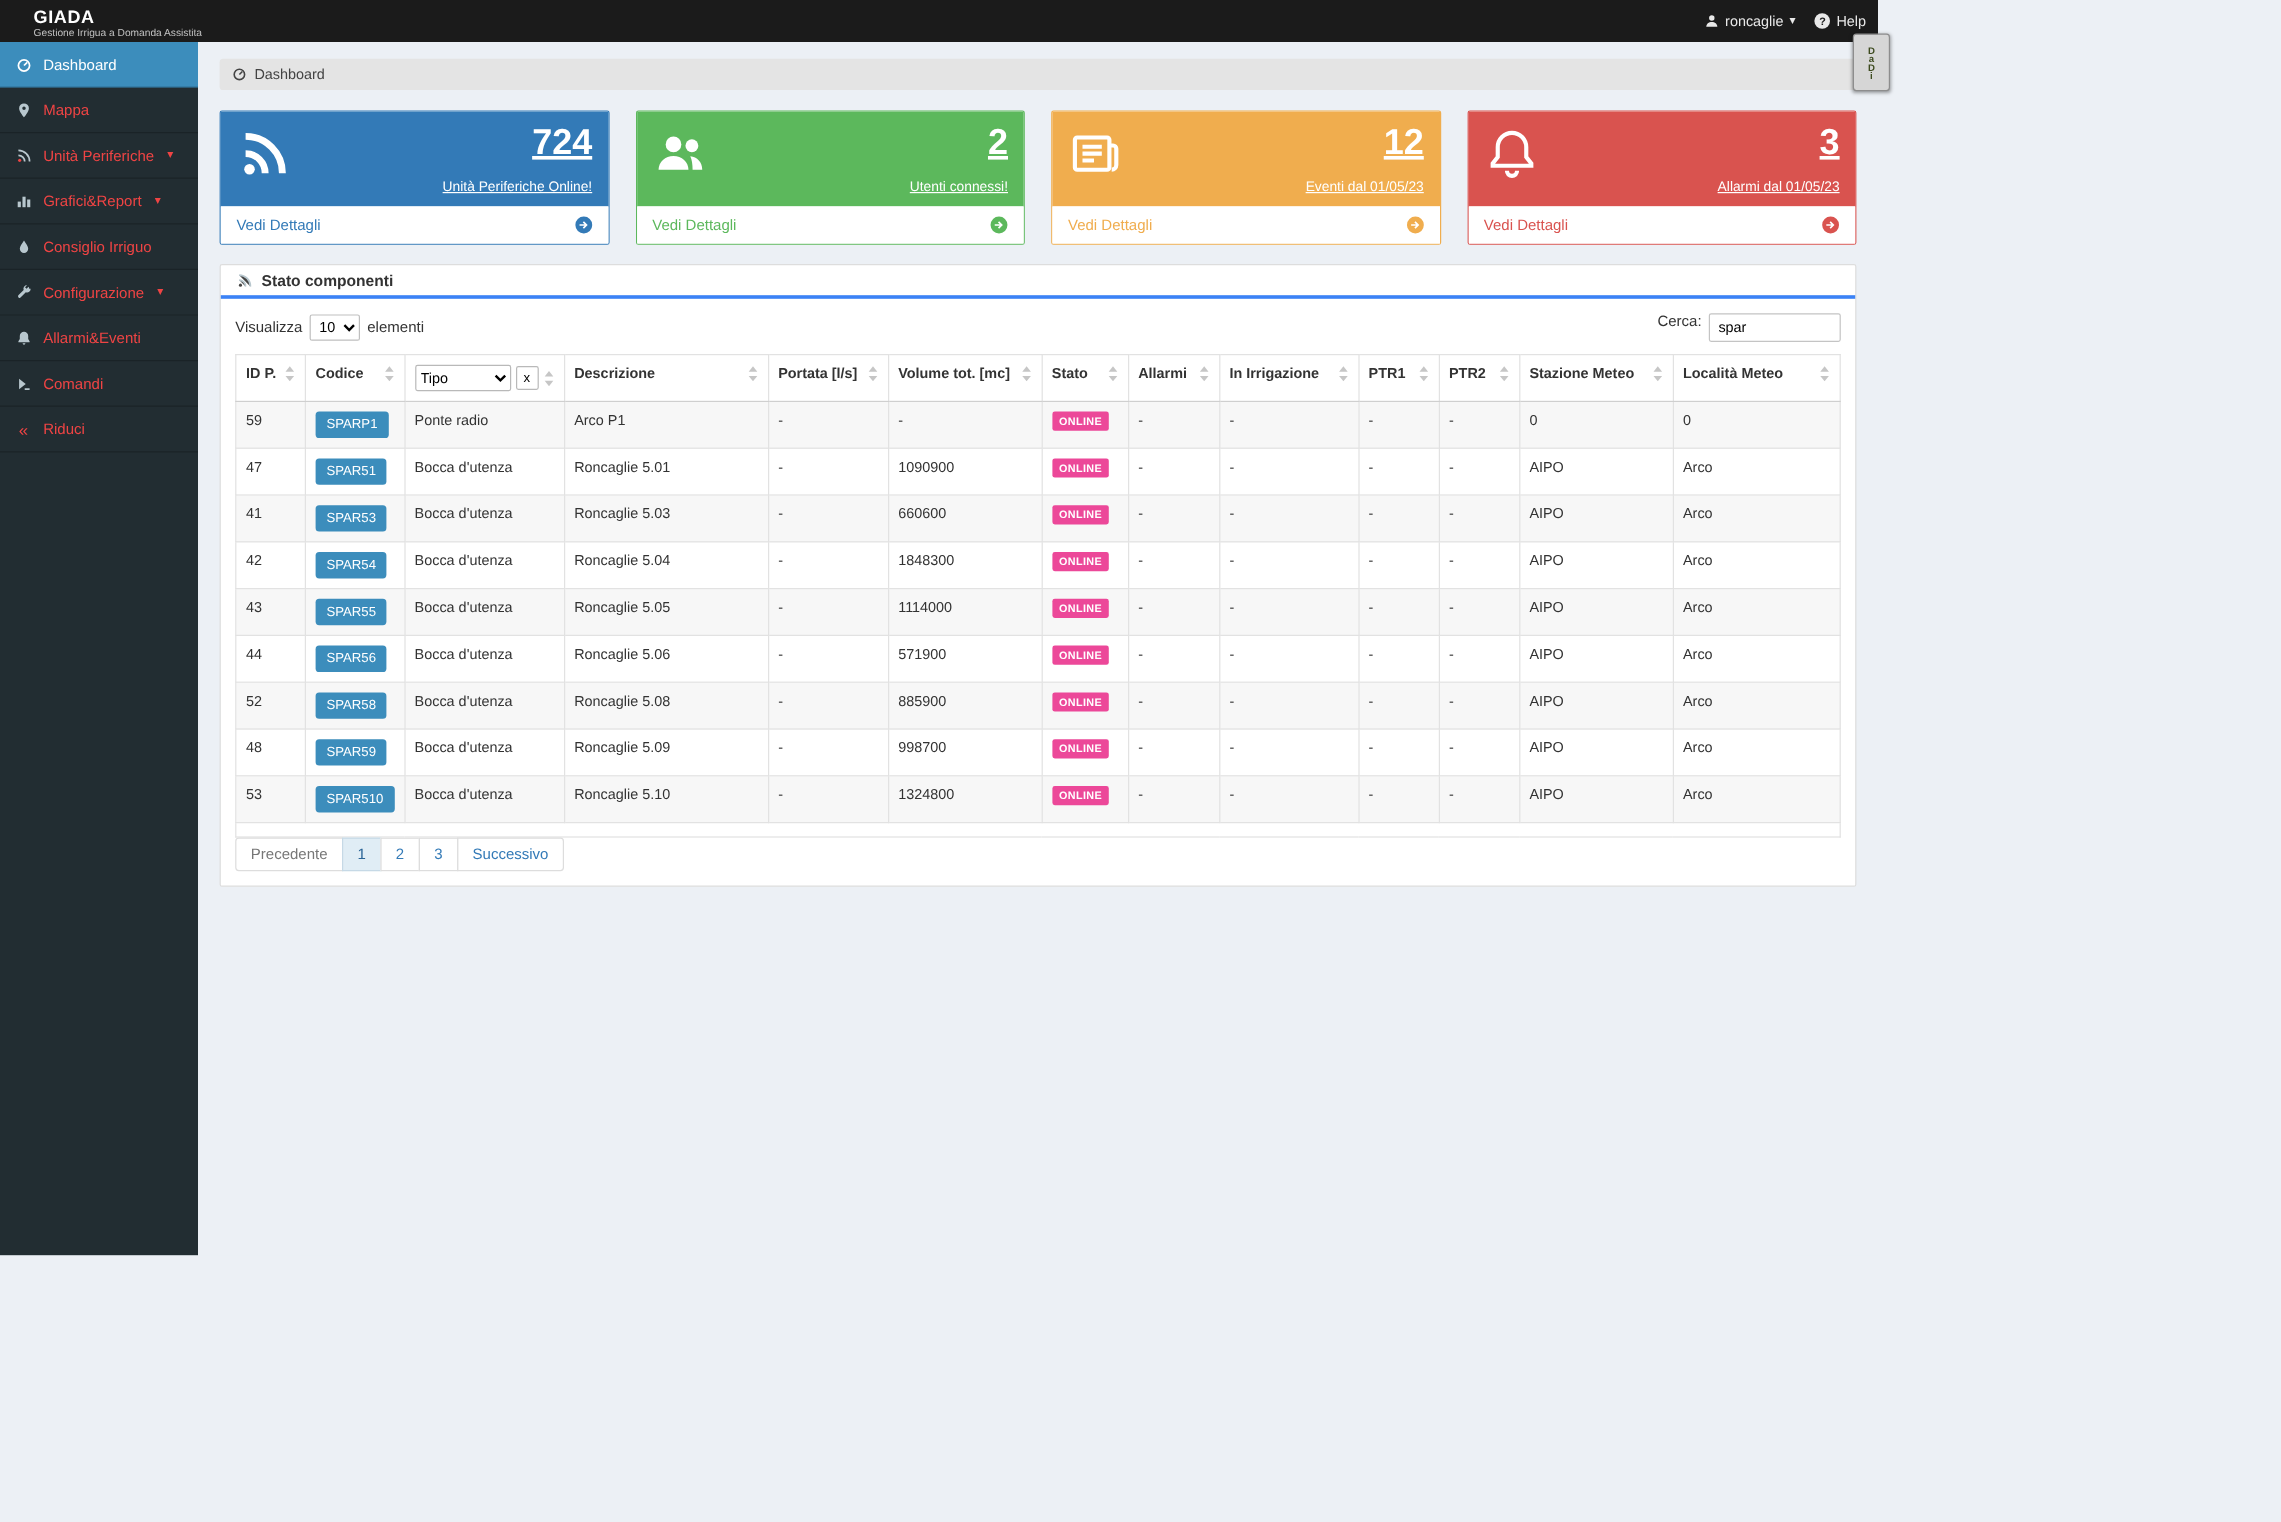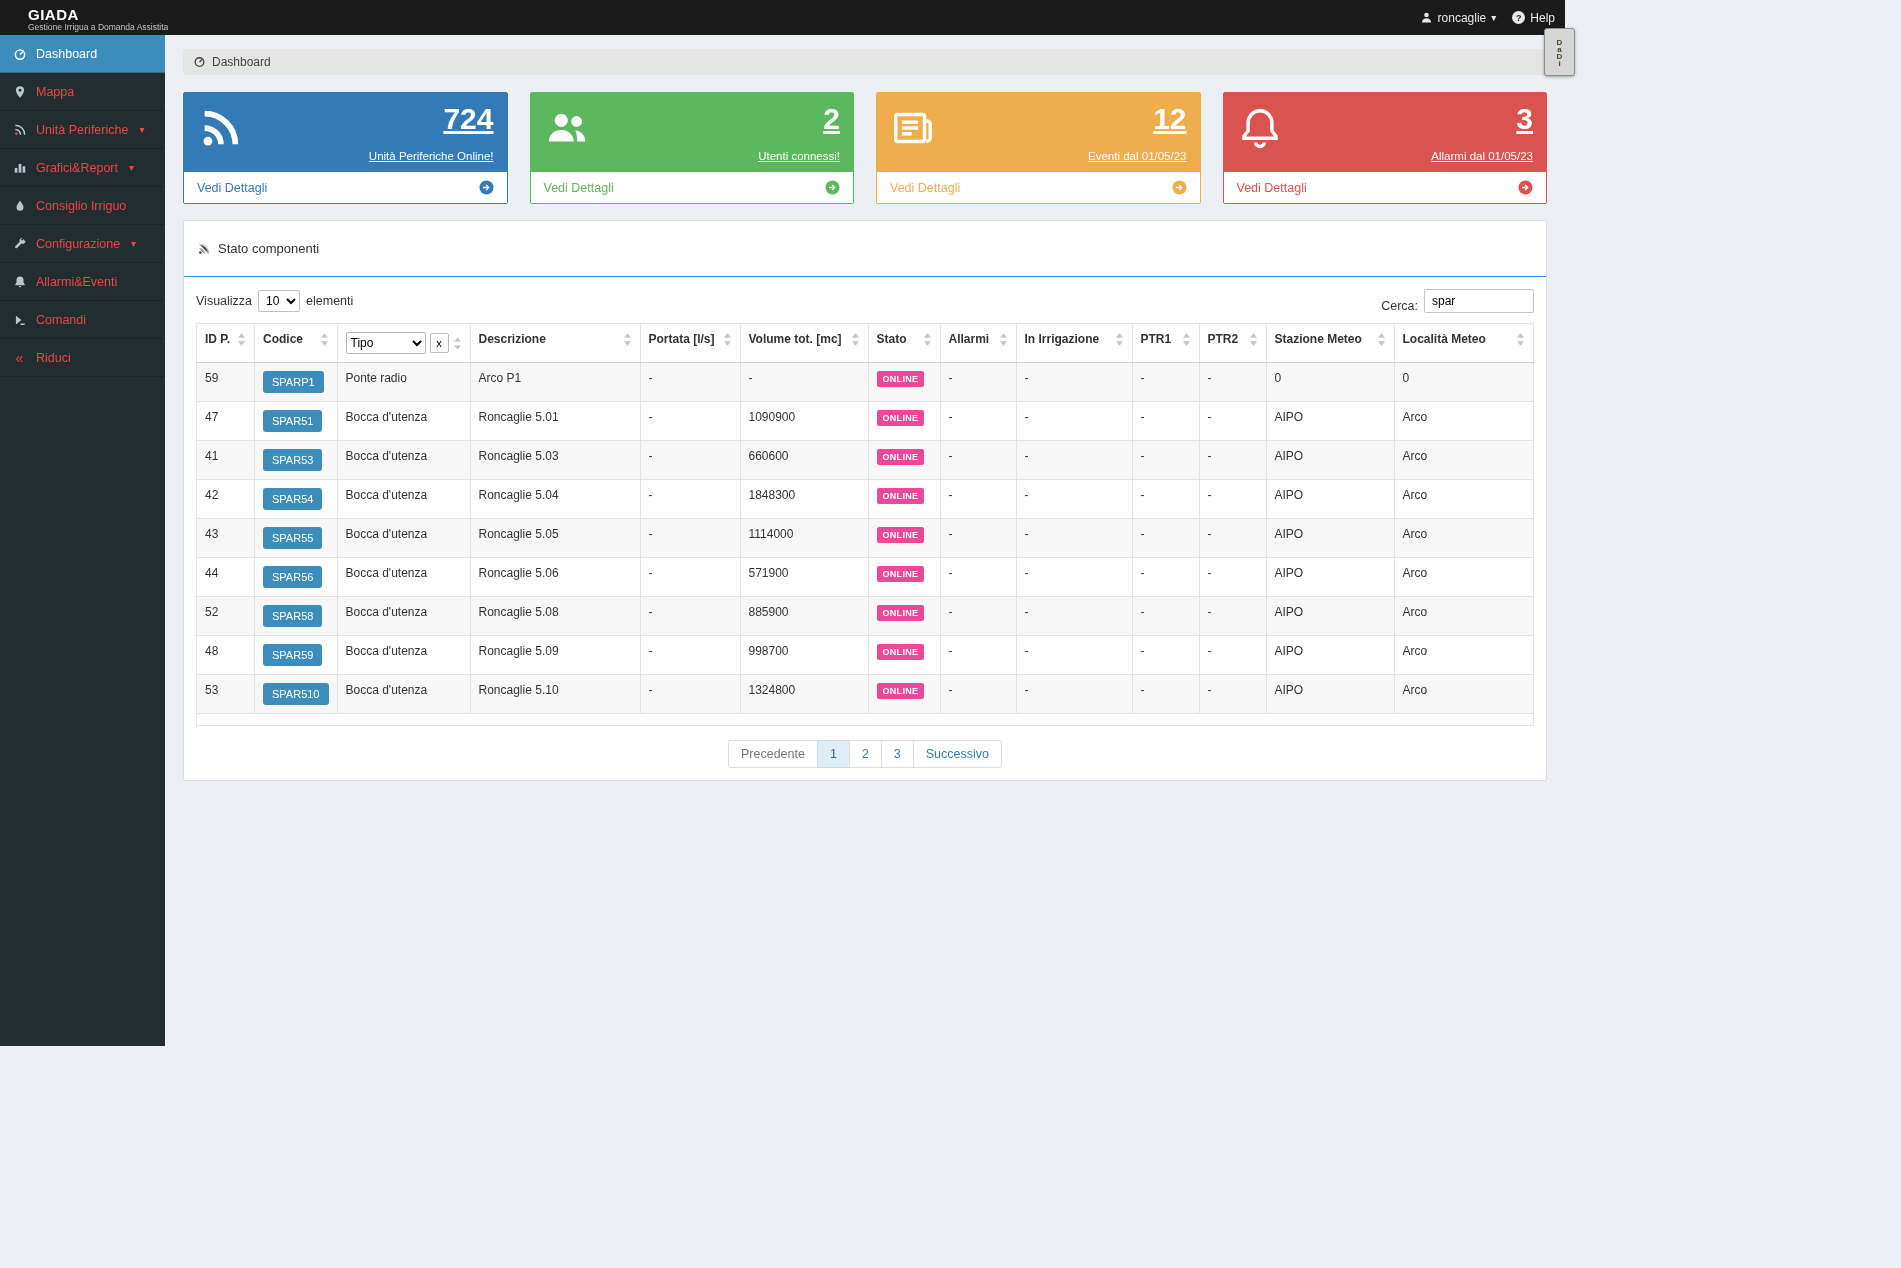--- a/index.html
+++ b/index.html
@@ -60,46 +60,46 @@
   .ib-footer a { text-decoration:none; cursor:pointer; }
   .ib-arrow { width:15px; height:15px; cursor:pointer; }
   .ib-arrow svg { width:15px; height:15px; }
   .ib-blue  { border-color:#337ab7; } .ib-blue  .ib-top { background:#337ab7; } .ib-blue  .ib-footer a, .ib-blue .ib-arrow { color:#337ab7; }
   .ib-green { border-color:#5cb85c; } .ib-green .ib-top { background:#5cb85c; } .ib-green .ib-footer a, .ib-green .ib-arrow { color:#5cb85c; }
   .ib-orange{ border-color:#f0ad4e; } .ib-orange .ib-top { background:#f0ad4e; } .ib-orange .ib-footer a, .ib-orange .ib-arrow { color:#f0ad4e; }
   .ib-red   { border-color:#d9534f; } .ib-red   .ib-top { background:#d9534f; } .ib-red   .ib-footer a, .ib-red .ib-arrow { color:#d9534f; }
 
   
   .panel { background:#fff; border:1px solid #ddd; border-radius:2px; margin-bottom:24px; }
-  .panel-header { padding:20px 12px; border-bottom:1px solid #3b82f6; font-size:13px; font-weight:normal; color:#333; display:flex; align-items:center; gap:7px; }
+  .panel-header { padding:5px 12px; border-bottom:3px solid #3b82f6; font-size:13px; font-weight:bold; color:#333; display:flex; align-items:center; gap:7px; }
   .panel-header .sicon svg { fill:#444; }
   .panel-body { padding:12px; }
 
   .table-controls { display:flex; align-items:center; justify-content:space-between; font-size:12.5px; margin-bottom:10px; color:#333; }
   .length-ctl { display:flex; align-items:center; gap:6px; }
   .length-ctl select { font-size:12px; padding:2px 3px; border:1px solid #bfbfbf; border-radius:2px; background:#fff; font-family:inherit; }
-  .search-ctl { display:flex; align-items:flex-end; gap:6px; }
+  .search-ctl { display:flex; align-items:flex-start; gap:6px; }
   .search-ctl input { width:110px; height:24px; border:1px solid #c4c4c4; border-radius:2px; padding:2px 7px; font-size:12px; font-family:inherit; }
 
   table.grid { width:100%; border-collapse:collapse; font-size:12px; color:#333; }
   .grid th, .grid td { border:1px solid #e2e2e2; padding:8px 8px; text-align:left; vertical-align:top; }
   .grid thead th { font-weight:bold; border-bottom:1px solid #cfcfcf; background:#fff; cursor:pointer; }
   .grid tbody tr:nth-child(odd) { background:#f7f7f7; }
   .th-inner { display:flex; align-items:center; gap:4px; }
   .sort { margin-left:auto; flex:0 0 9px; }
   .sort svg { width:9px; height:13px; display:block; }
   .c0{width:58px}.c1{width:82px}.c2{width:132px}.c3{width:170px}.c4{width:100px}.c5{width:128px}
   .c6{width:72px}.c7{width:76px}.c8{width:116px}.c9{width:67px}.c10{width:67px}.c11{width:128px}
   .tipo-select { width:80px; height:22px; font-size:12px; border:1px solid #b9b9b9; border-radius:2px; background:#fff; font-family:inherit; }
   .tipo-clear { width:19px; height:20px; font-size:11px; border:1px solid #b9b9b9; border-radius:2px; background:#fff; cursor:pointer; font-family:inherit; }
   .btn-code { display:inline-block; min-width:54px; text-align:center; background:#3c8dbc; color:#fff; font-size:11px; padding:5px 9px; border-radius:3px; cursor:pointer; }
   .badge-online { display:inline-block; background:#ec4899; color:#fff; font-size:9px; font-weight:bold; letter-spacing:.3px; padding:3px 6px; border-radius:2px; }
   .grid tfoot td { height:12px; padding:0; border-bottom:1px solid #e2e2e2; }
 
-  .pagination-row { display:flex; justify-content:center; margin-top:14px; }
+  .pagination-row { display:flex; justify-content:flex-start; }
   .pager { display:flex; }
   .page-btn { border:1px solid #ddd; background:#fff; color:#337ab7; font-size:12.5px; padding:6px 12px; margin-left:-1px; cursor:pointer; font-family:inherit; }
   .page-btn:first-child { margin-left:0; border-radius:3px 0 0 3px; }
   .page-btn:last-child { border-radius:0 3px 3px 0; }
   .page-btn.disabled { color:#777; }
   .page-btn.active { background:#e0edf5; border-color:#c6d9e6; color:#2a6496; }
 
   
   .dad-widget { position:absolute; left:1544px; top:28px; width:31px; height:48px; background:#d6d6d6; border:1px solid #8d8d8d; border-radius:3px; display:flex; align-items:center; justify-content:center; box-shadow:0 1px 3px rgba(0,0,0,.35); z-index:10; }
   .dad-widget span { writing-mode:vertical-rl; text-orientation:upright; font-size:8px; font-weight:bold; color:#3c4a1e; letter-spacing:-2px; }

